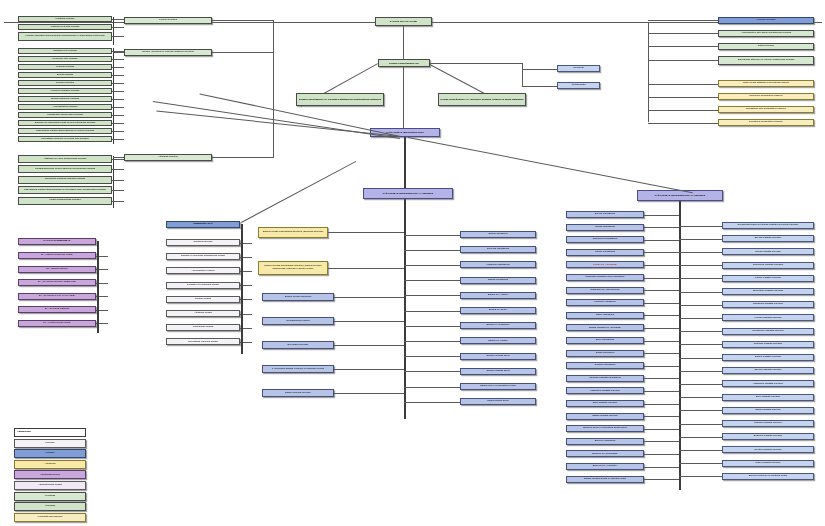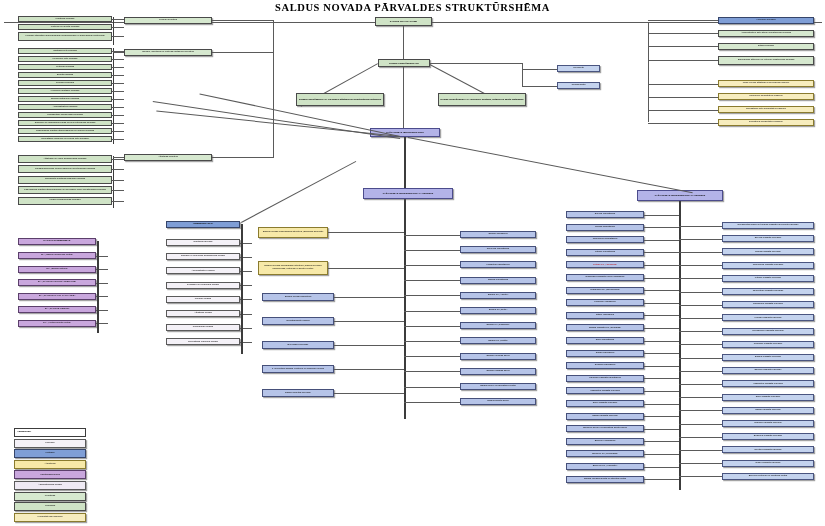--- a/index.html
+++ b/index.html
@@ -45,21 +45,20 @@
 
   
   .lg{position:absolute;left:14px;top:428px;width:72px;}
   .lg .bx{position:relative;left:0;top:0;width:72px;height:9px;margin-bottom:1.6px;}
 </style>
 </head>
 <body>
 
 <div id="stage">
 
-  <div class="ttl">SALDUS NOVADA  PĀRVALDES STRUKTŪRSHĒMA</div>
 
   <div class="ln h" style="left:4px;top:22px;width:818px;"></div>
   <div class="bx c-green2 sh bold" style="left:375px;top:17px;width:57px;height:9px;font-size:2.3px;">SALDUS NOVADA DOME</div>
   <div class="ln v" style="left:403px;top:26px;height:34px;"></div>
 
   <div class="bx c-green2 sh bold" style="left:378px;top:59px;width:52px;height:8px;font-size:2.3px;">DOMES PRIEKŠSĒDĒTĀJS</div>
   <div class="ln v" style="left:403px;top:67px;height:63px;"></div>
 
   <div class="ln h" style="left:430px;top:63px;width:93px;"></div>
   <div class="ln v" style="left:522px;top:63px;height:23px;"></div>

